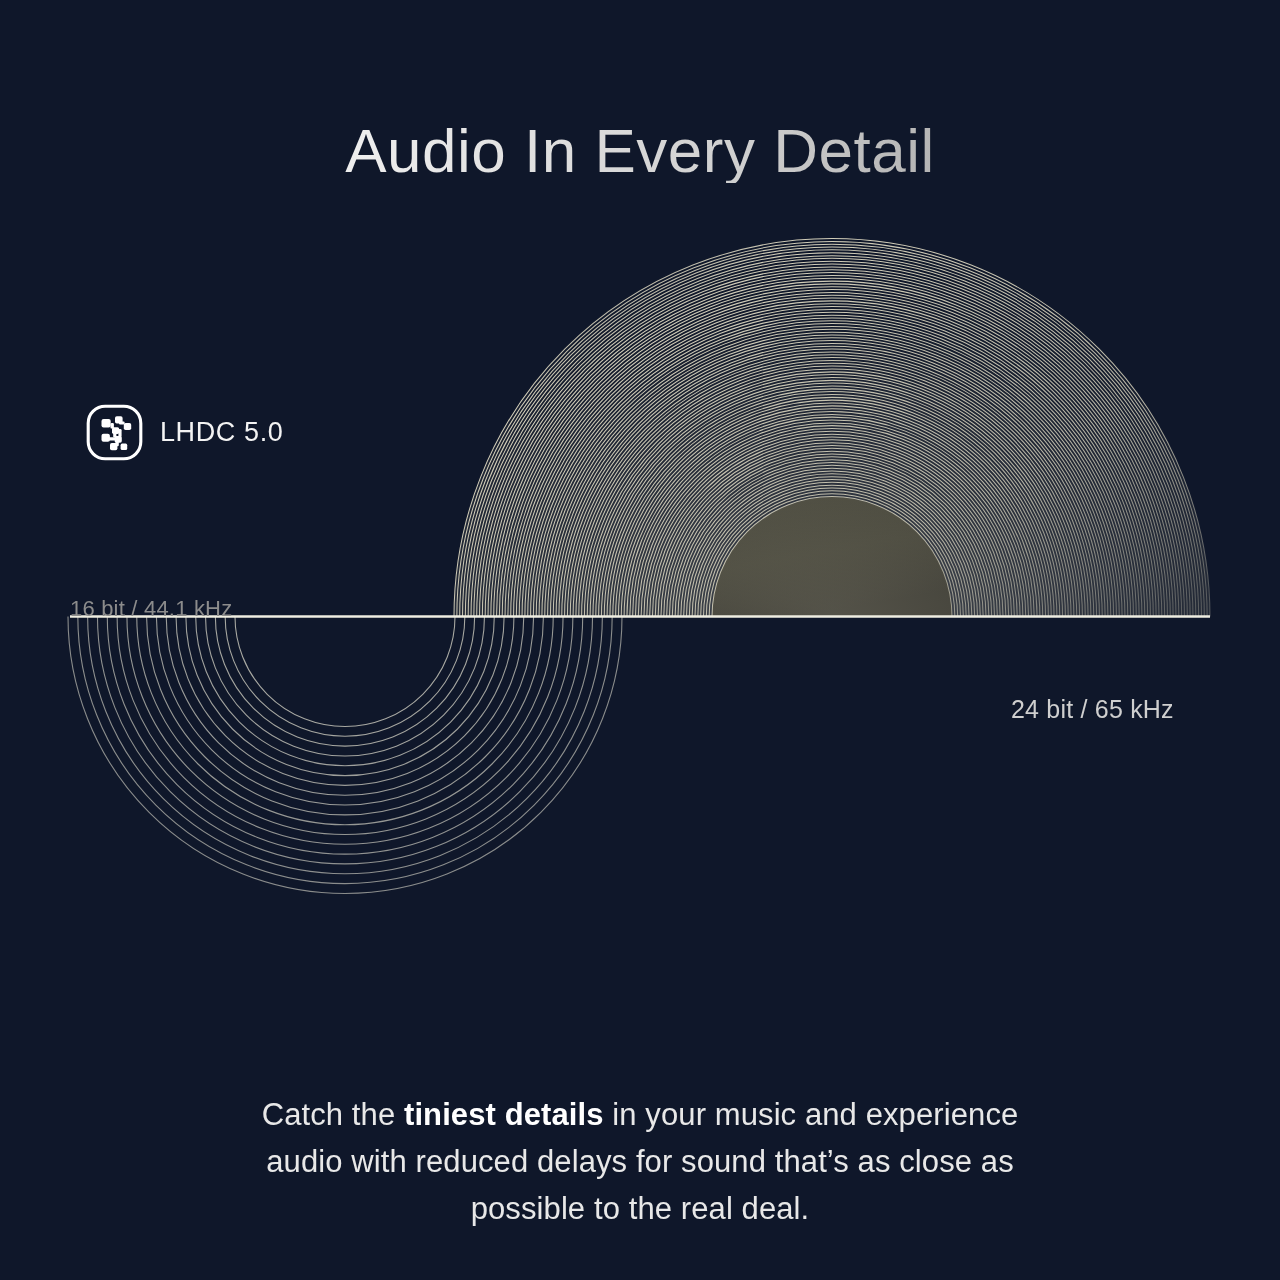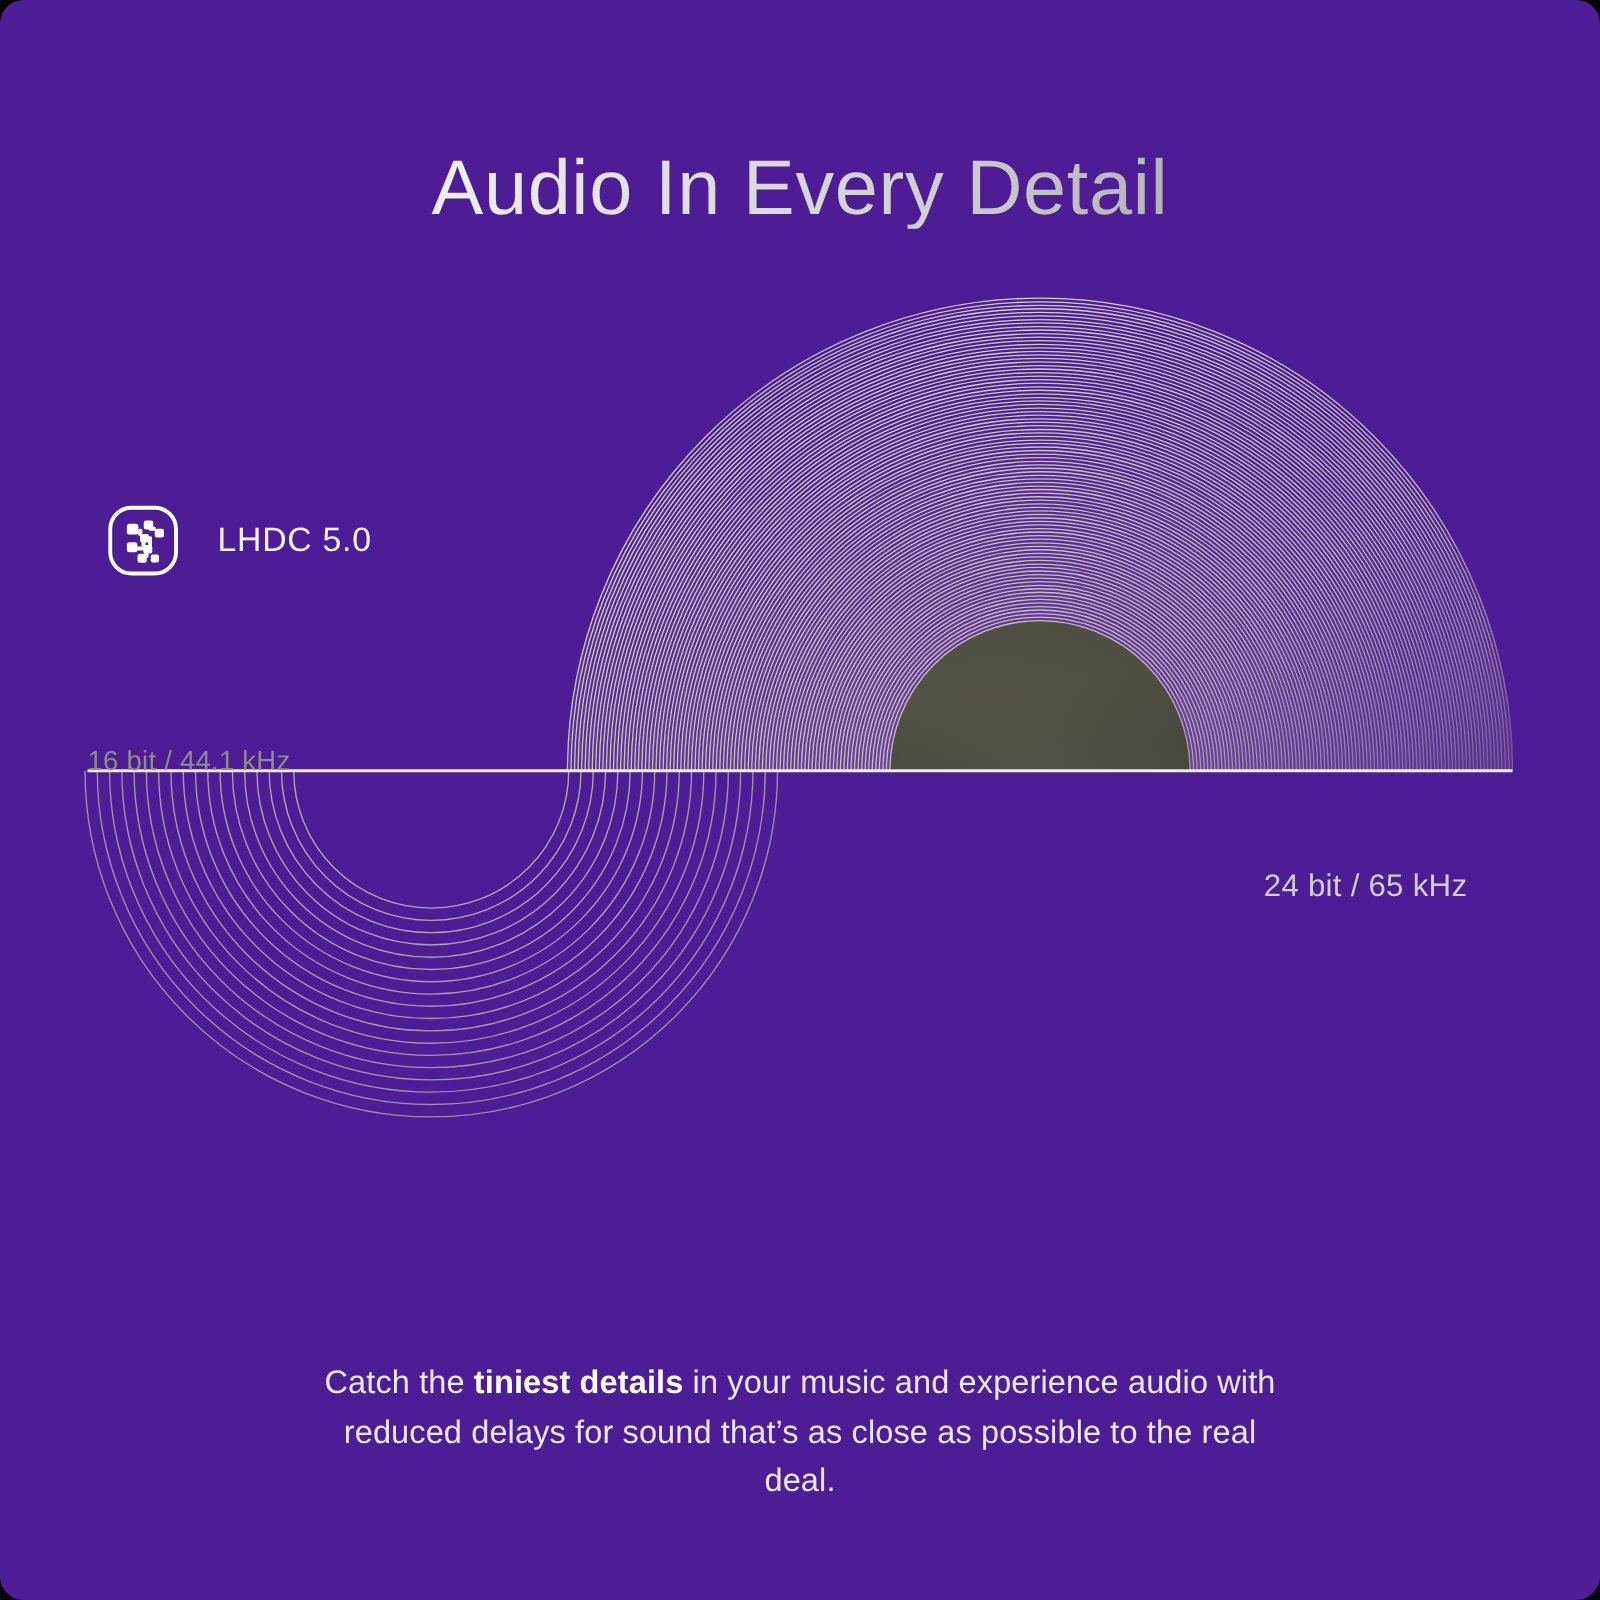--- a/index.html
+++ b/index.html
@@ -14,22 +14,21 @@
     overflow: hidden;
     font-family: "Liberation Sans", sans-serif;
     background: #050505;
   }
 
   #stage {
     position: absolute;
     left: 0; top: 0;
     width: 1280px;
     height: 1280px;
-    background: #4c1d95;
-    border-radius: 19px;
+    background: #0f172a;
   }
 
   
   #page-title {
     position: absolute;
     left: 0;
     top: 76px;
     width: 1280px;
     text-align: center;
     font-size: 62px;
@@ -54,21 +53,21 @@
     pointer-events: none;
   }
 
   
   #codec-badge {
     position: absolute;
     left: 86px;
     top: 404px;
     display: flex;
     align-items: center;
-    gap: 31px;
+    gap: 17px;
   }
   #codec-badge .badge-icon {
     width: 57px;
     height: 57px;
     position: relative;
     display: block;
   }
   #codec-badge .badge-label {
     font-size: 27px;
     font-weight: 400;
@@ -100,21 +99,21 @@
   }
 
   
   #caption {
     position: absolute;
     left: 50%;
     transform: translateX(-50%);
     top: 1060px;
     width: 790px;
     text-align: center;
-    font-size: 26px;
+    font-size: 31px;
     line-height: 1.52;
     color: #e8e8e8;
     font-weight: 400;
     letter-spacing: 0.1px;
   }
   #caption .em {
     font-weight: 700;
     color: #ffffff;
   }
 </style>

